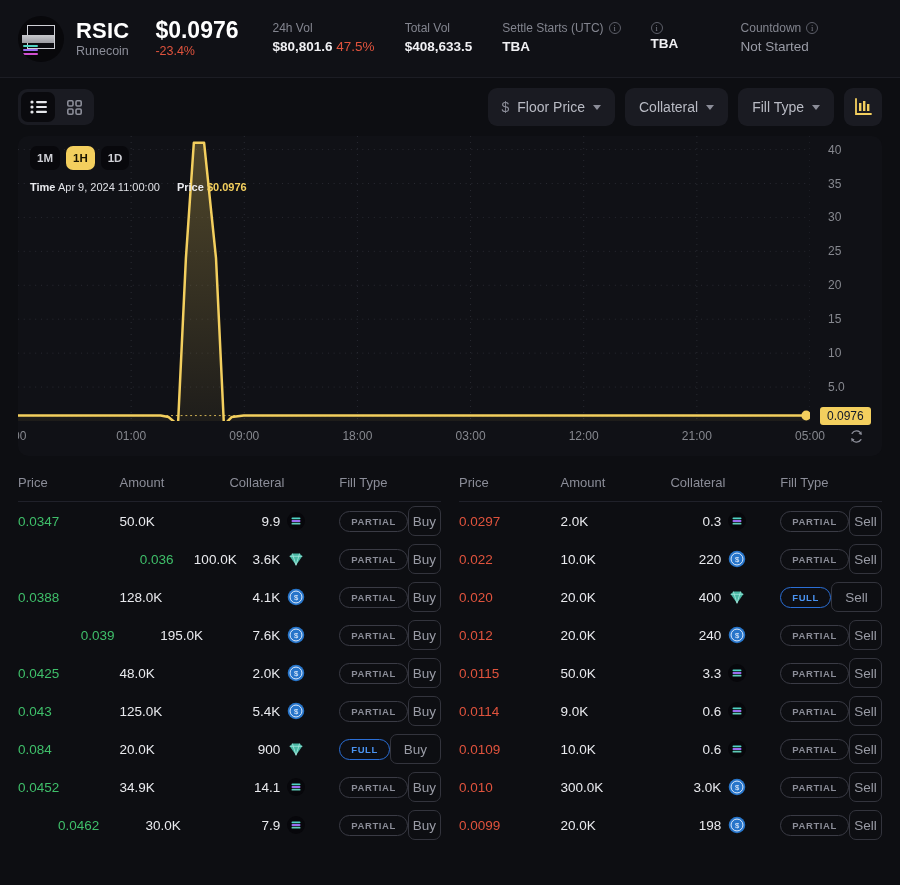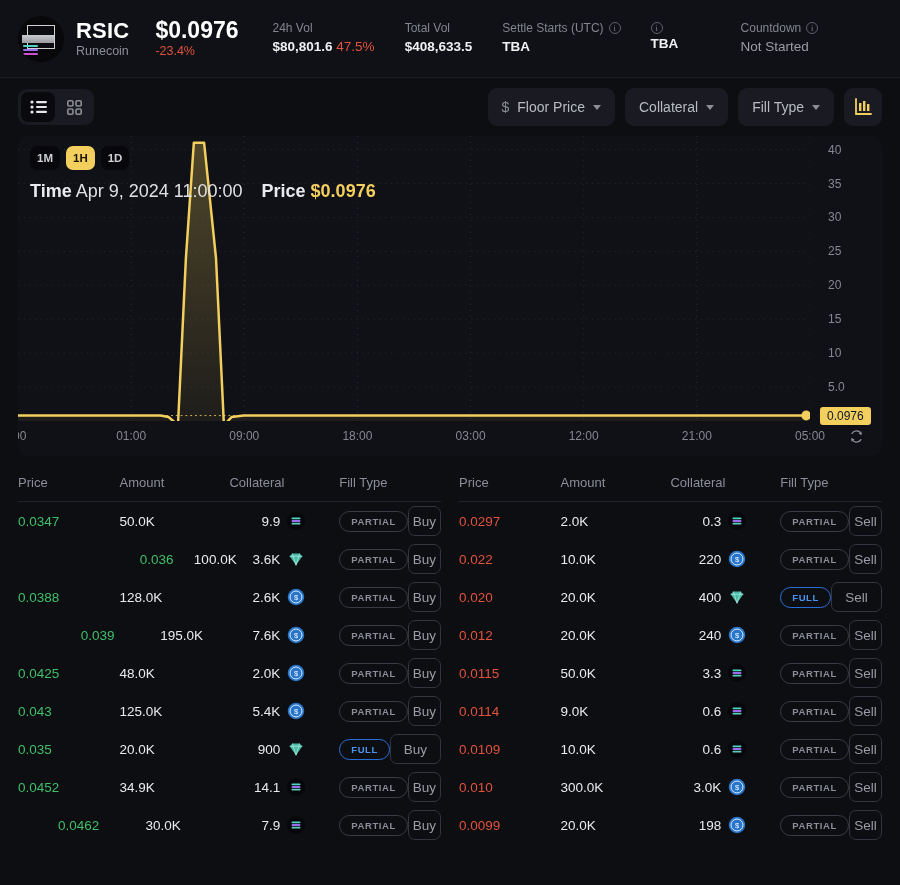--- a/index.html
+++ b/index.html
@@ -106,21 +106,21 @@
     display: flex; gap: 6px;
   }
   .range-tab {
     min-width: 26px; height: 24px; padding: 0 7px; border-radius: 7px;
     background: #08080c; color:#cfd0d6; font-size: 11.5px; font-weight: bold;
     display: flex; align-items: center; justify-content: center; cursor: pointer;
   }
   .range-tab.active { background: #f3cf5e; color:#1a1400; }
   .tooltip-line {
     position: absolute; left: 12px; top: 45px; z-index: 5;
-    font-size: 18px; color:#e9eaee; white-space: nowrap;
+    font-size: 11px; color:#e9eaee; white-space: nowrap;
   }
   .tooltip-line .lbl { font-weight: bold; }
   .tooltip-line .t { color:#dfe0e5; margin-right: 14px; }
   .tooltip-line .pv { color:#f3cf5e; font-weight: bold; }
 
   .plot { position: absolute; left: 0; top: 0; right: 72px; bottom: 35px; }
   .yaxis {
     position: absolute; right: 0; top: 0; width: 72px; bottom: 35px;
     font-size: 12px; color:#86888f;
   }
@@ -421,21 +421,21 @@
               <span class="badge partial">PARTIAL</span>
               <button class="trade-btn">Buy</button>
             </div>
           </div>
         </div>
         <div class="row">
           <div class="c-price val-buy">0.0388</div>
           <div class="c-amount amount">128.0K</div>
           <div class="c-coll">
             <span class="coll">
-              <span>2.6K</span>
+              <span>4.1K</span>
               <svg class="icn" viewBox="0 0 20 20">
                 <circle cx="10" cy="10" r="9.2" fill="#2775ca"></circle>
                 <circle cx="10" cy="10" r="6.6" fill="none" stroke="#dce9fa" stroke-width="1.1"></circle>
                 <text x="10" y="13.6" font-size="8.5" font-family="Liberation Sans, sans-serif" fill="#eef4fd" text-anchor="middle">$</text>
               </svg>
             </span>
           </div>
           <div class="c-fill">
             <div class="fillwrap">
               <span class="badge partial">PARTIAL</span>
@@ -498,21 +498,21 @@
             </span>
           </div>
           <div class="c-fill">
             <div class="fillwrap">
               <span class="badge partial">PARTIAL</span>
               <button class="trade-btn">Buy</button>
             </div>
           </div>
         </div>
         <div class="row">
-          <div class="c-price val-buy">0.035</div>
+          <div class="c-price val-buy">0.084</div>
           <div class="c-amount amount">20.0K</div>
           <div class="c-coll">
             <span class="coll">
               <span>900</span>
               <svg class="icn" viewBox="0 0 20 20">
                 <path d="M3 7 L10 17 L17 7 L14 4 L6 4 Z" fill="#49b8a4"></path>
                 <path d="M3 7 H17" stroke="#8fe0d2" stroke-width="1.1"></path>
                 <path d="M6 4 L10 17 L14 4" fill="none" stroke="#a8e8dc" stroke-width="0.9"></path>
               </svg>
             </span>

